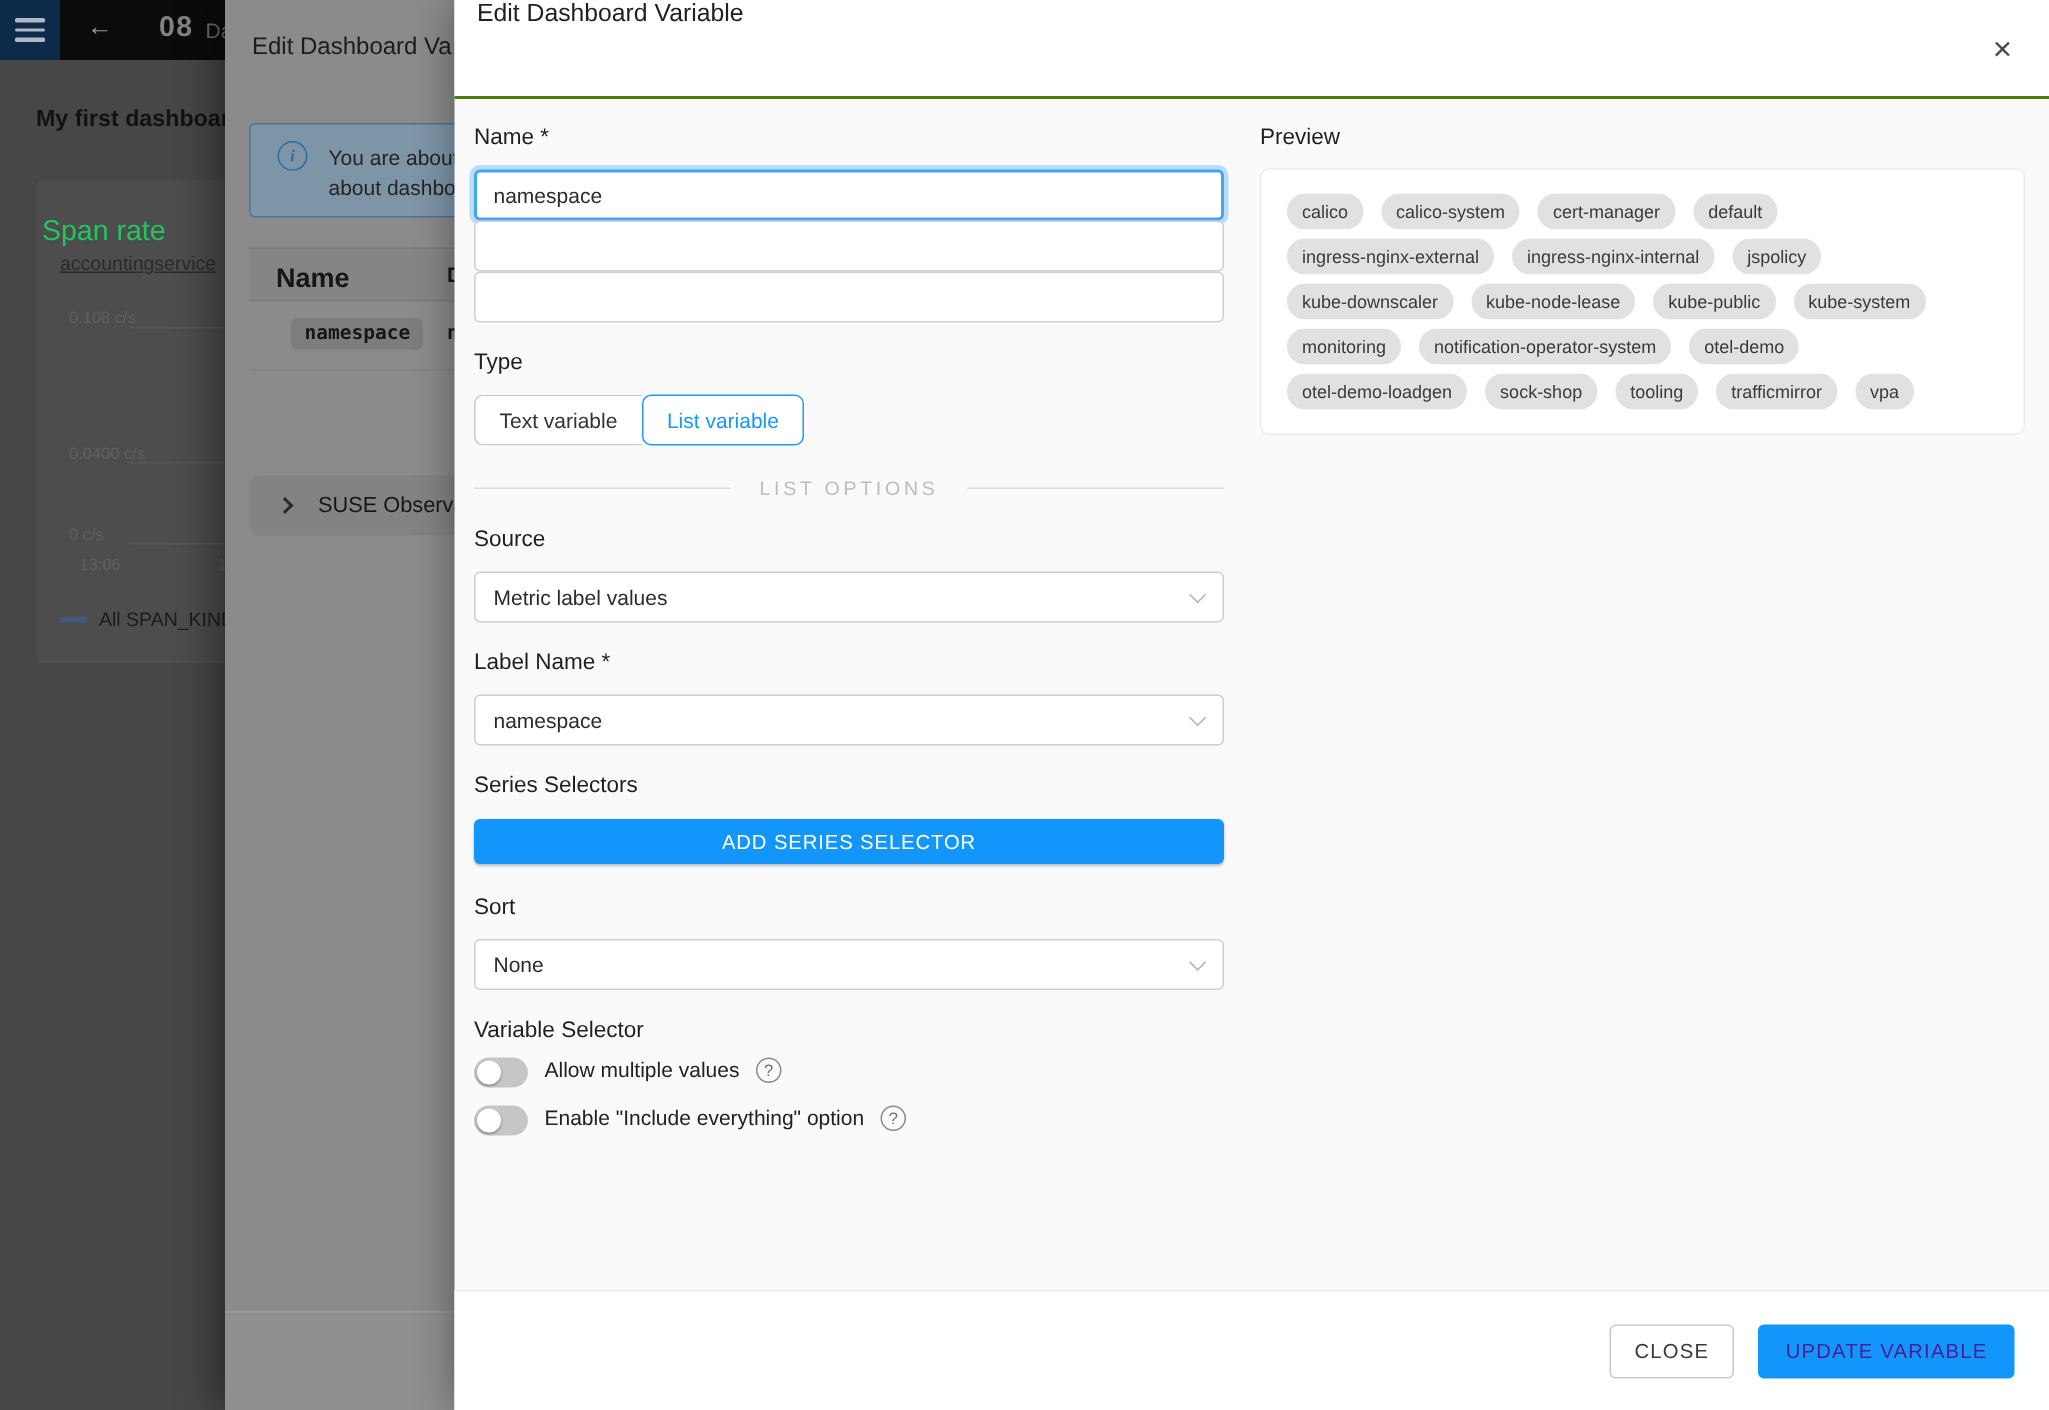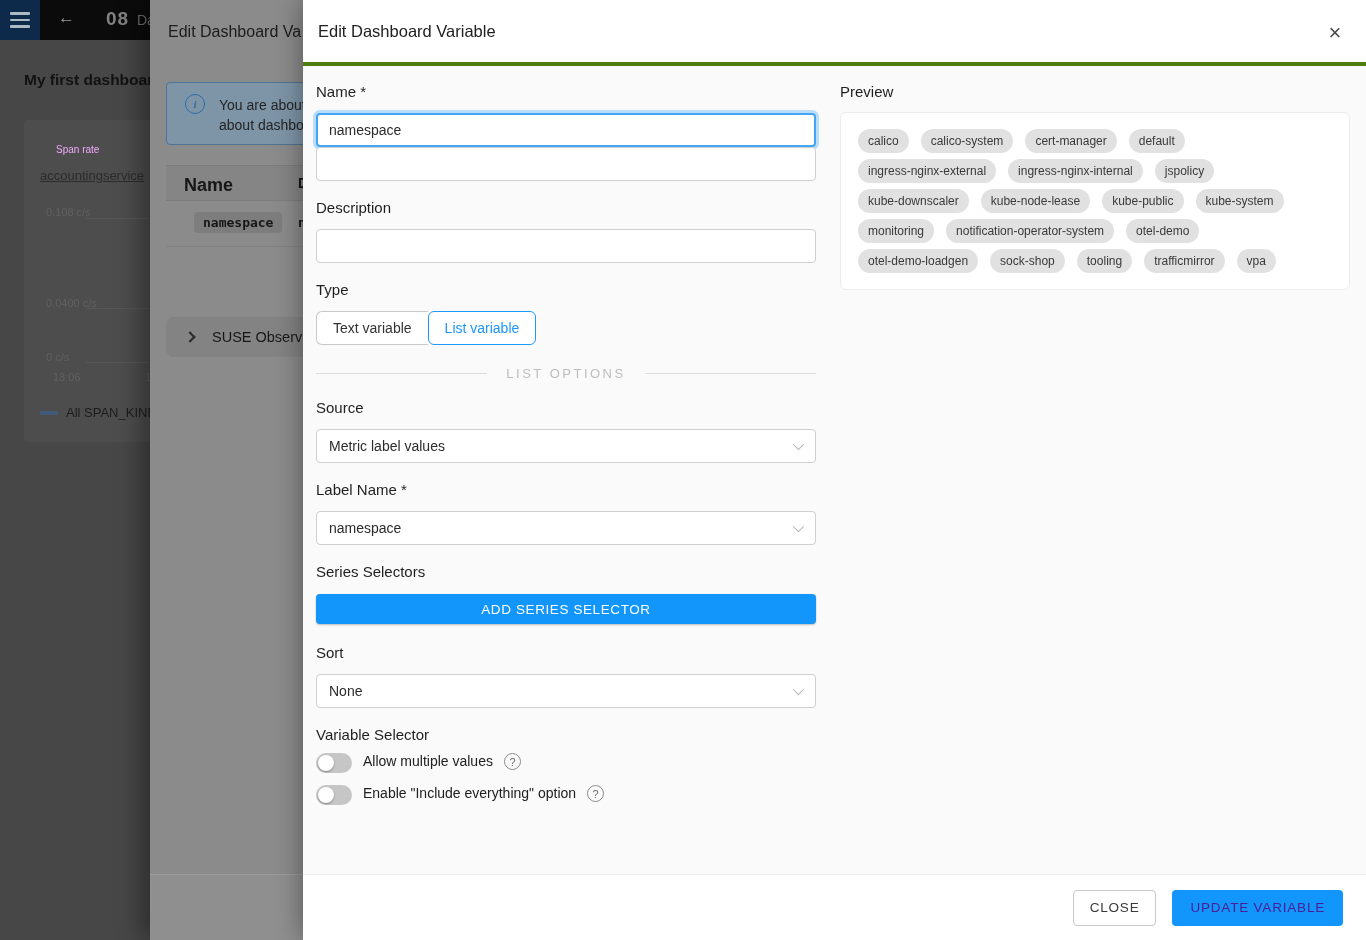--- a/index.html
+++ b/index.html
@@ -8,21 +8,21 @@
   
   .dash { position:absolute; inset:0; background:#474747; }
   .dash-topbar { position:absolute; top:0; left:0; width:100%; height:40px; background:#0b0b0b; }
   .menu-sq { position:absolute; top:0; left:0; width:40px; height:40px; background:#0d2a4a; display:flex; flex-direction:column; justify-content:center; align-items:center; gap:4px; }
   .menu-sq i { display:block; width:20px; height:2.5px; background:#aeb9c6; border-radius:1px; }
   .back-arrow { position:absolute; left:58px; top:8px; font-size:17px; color:#9a9a9a; }
   .logo-08 { position:absolute; left:106px; top:8px; font-size:19px; font-weight:600; letter-spacing:1px; color:#828282; }
   .nav-frag { position:absolute; left:137px; top:12px; font-size:14px; color:#6f6f6f; }
   .dash-title { position:absolute; left:24px; top:71px; font-size:15.5px; font-weight:600; color:#121212; }
   .panel { position:absolute; left:24px; top:120px; width:300px; height:322px; background:#4d4d4d; border-radius:4px; }
-  .panel-title { position:absolute; left:32px; top:24px; font-size:10px; font-weight:500; color:#f0abfc; }
+  .panel-title { position:absolute; left:4px; top:24px; font-size:19px; font-weight:500; color:#22c55e; }
   .panel-link { position:absolute; left:16px; top:48px; font-size:13px; color:#2b2b2b; text-decoration:underline; }
   .ytick { position:absolute; left:22px; font-size:11px; color:#606060; }
   .grid { position:absolute; left:62px; right:4px; height:1px; background:#575757; }
   .xtick { position:absolute; font-size:11px; color:#606060; }
   .legend { position:absolute; left:16px; top:285px; display:flex; align-items:center; gap:8px; }
   .legend-swatch { width:18px; height:4px; background:#42597a; border-radius:1px; }
   .legend-label { font-size:13px; color:#1c1c1c; }
 
   
   .dlg2 { position:absolute; left:150px; top:0; width:1216px; height:940px; background:#8b8b8b; box-shadow:-10px 0 22px rgba(0,0,0,.35); }
@@ -38,21 +38,21 @@
   .dlg2-row { height:46px; position:relative; border-bottom:1px solid #828282; }
   .mono-chip { position:absolute; left:28px; top:11px; background:#7d7d7d; border-radius:4px; padding:3px 9px; font-family:"DejaVu Sans Mono", monospace; font-size:13px; font-weight:700; color:#161616; }
   .cell-2 { position:absolute; left:132px; top:14px; font-family:"DejaVu Sans Mono", monospace; font-size:13px; font-weight:700; color:#161616; }
   .dlg2-expander { position:absolute; left:16px; top:317px; width:620px; height:40px; background:#838383; border-radius:8px; display:flex; align-items:center; }
   .exp-chev { width:8px; height:8px; border-right:2px solid #2a2a2a; border-bottom:2px solid #2a2a2a; transform:rotate(-45deg); margin-left:20px; }
   .exp-label { margin-left:18px; font-size:14.5px; font-weight:500; color:#171717; white-space:nowrap; }
   .dlg2-footer { position:absolute; left:0; bottom:0; width:100%; height:66px; background:#8f8f8f; border-top:1px solid #9c9c9c; }
 
   
   .modal { position:absolute; left:303px; top:0; width:1063px; height:940px; background:#fafafa; box-shadow:0 0 26px rgba(0,0,0,.4); }
-  .m-header { position:absolute; top:0; left:0; width:100%; height:66px; background:#fff; border-bottom:4px solid #4d7c0f; display:flex; align-items:center; }
+  .m-header { position:absolute; top:0; left:0; width:100%; height:66px; background:#fff; border-bottom:2px solid #4d7c0f; display:flex; }
   .m-title { margin-left:15px; font-size:16.5px; font-weight:500; color:#212121; }
   .m-close { position:absolute; right:16px; top:18px; width:30px; height:30px; border:none; background:none; font-size:22px; line-height:28px; color:#4a4a4a; cursor:pointer; font-family:"Liberation Sans", sans-serif; }
   .m-body { position:absolute; top:66px; bottom:66px; left:0; right:0; display:flex; padding:0 16px 0 13px; overflow:hidden; }
   .form-col { width:500px; flex-shrink:0; }
   .lbl { font-size:15px; color:#1f1f1f; margin:18px 0 13px; }
   .lbl.first { margin-top:17px; }
   .txt { width:100%; height:34px; border:1px solid #cfcfcf; border-radius:4px; background:#fff; padding:0 12px; font-size:14px; color:#2b2b2b; font-family:"Liberation Sans", sans-serif; outline:none; }
   .txt.focused { border:2px solid #42a5f5; padding:0 11px; box-shadow:0 0 0 3px rgba(66,165,245,.35); }
   .seg-group { display:flex; }
   .seg { height:34px; padding:0 16px; background:#fff; font-size:14px; display:flex; align-items:center; cursor:pointer; }
@@ -68,21 +68,21 @@
   .switch { width:36px; height:20px; border-radius:10px; background:#c6c6c6; position:relative; flex-shrink:0; cursor:pointer; }
   .switch::after { content:''; position:absolute; left:2px; top:2px; width:16px; height:16px; border-radius:50%; background:#fff; box-shadow:0 1px 2px rgba(0,0,0,.35); }
   .toggle-label { font-size:14px; color:#212121; }
   .help { width:17px; height:17px; border:1px solid #8a8a8a; border-radius:50%; color:#6e6e6e; font-size:11px; display:inline-flex; align-items:center; justify-content:center; cursor:pointer; }
   .preview-col { flex:1; margin-left:24px; }
   .preview-h { font-size:15px; color:#1f1f1f; margin-top:17px; }
   .preview-card { margin-top:12px; background:#fff; border:1px solid #ececec; border-radius:6px; padding:16px 17px; }
   .chip-row { display:flex; gap:12px; margin-bottom:6px; overflow:hidden; white-space:nowrap; }
   .chip-row:last-child { margin-bottom:0; }
   .chip { display:inline-flex; align-items:center; height:24px; padding:0 10px; background:#e1e1e1; border-radius:12px; font-size:12px; color:#3a3a3a; }
-  .m-footer { position:absolute; bottom:0; left:0; width:100%; height:66px; background:#fff; border-top:1px solid #ececec; display:flex; align-items:center; justify-content:flex-end; padding-right:23px; gap:16px; }
+  .m-footer { position:absolute; bottom:0; left:0; width:100%; height:80px; background:#fff; border-top:1px solid #ececec; display:flex; align-items:center; justify-content:flex-end; padding-right:23px; gap:16px; }
   .btn-close { height:36px; padding:0 16px; background:#fff; border:1px solid #c9c9c9; border-radius:4px; font-size:13.5px; letter-spacing:.8px; color:#3a3a3a; font-family:"Liberation Sans", sans-serif; cursor:pointer; }
   .btn-update { height:36px; padding:0 18px; background:#1296fb; border:none; border-radius:4px; font-size:13.5px; letter-spacing:.8px; color:#4c1d95; font-family:"Liberation Sans", sans-serif; cursor:pointer; }
 </style>
 </head>
 <body>
 
 <div class="dash">
   <div class="dash-topbar">
     <div class="menu-sq">
       <i></i>
@@ -142,21 +142,20 @@
     <button class="m-close">×</button>
   </div>
 
   <div class="m-body">
     <div class="form-col">
       <div class="lbl first">Name *</div>
       <input class="txt focused" type="text" value="namespace" style="">
 
       <input class="txt" type="text" value="" style="">
 
-      <div class="lbl">Description</div>
       <input class="txt" type="text" value="" style="">
 
       <div class="lbl">Type</div>
       <div class="seg-group">
         <div class="seg plain">Text variable</div>
         <div class="seg selected">List variable</div>
       </div>
 
       <div class="list-divider">
         <span class="line"></span>

